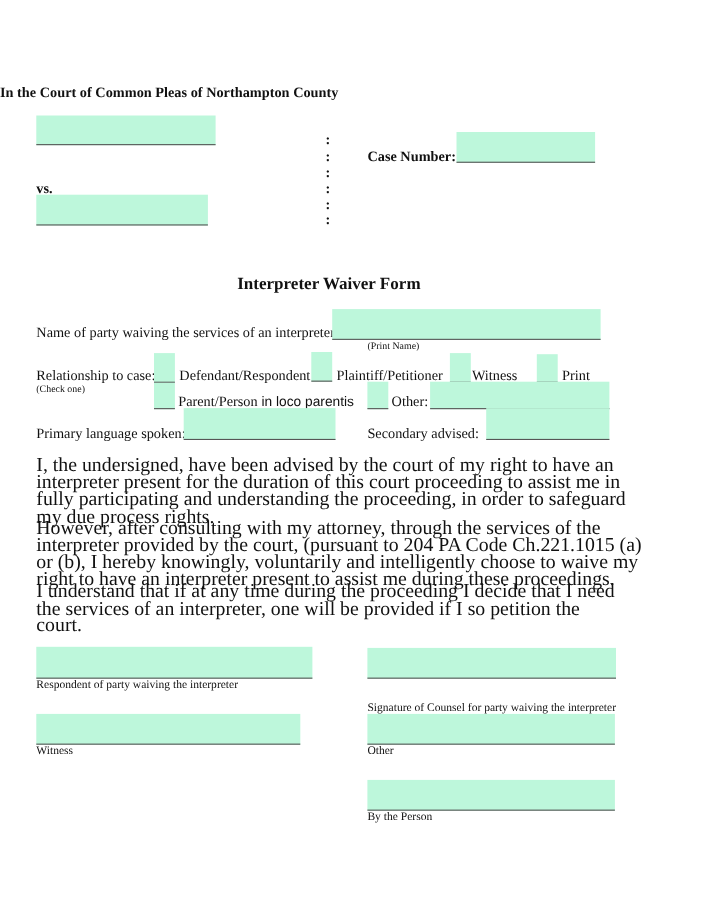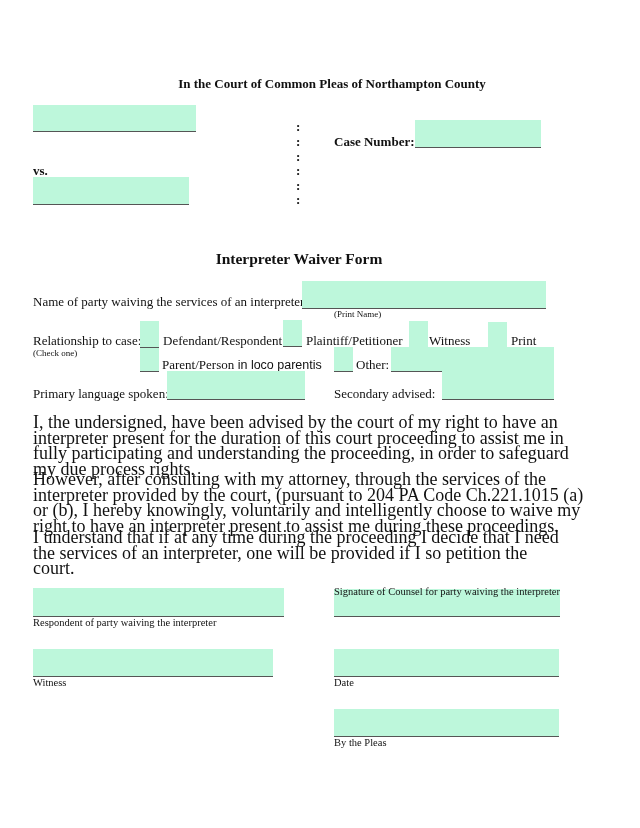--- a/index.html
+++ b/index.html
@@ -12,21 +12,21 @@
   .t { font-size:13px; white-space:nowrap; }
   .small { font-size:9px; white-space:nowrap; }
   .label { font-size:10.5px; white-space:nowrap; }
   .sans { font-family:"Liberation Sans", "DejaVu Sans", sans-serif; }
   .colon { font-weight:bold; font-size:13px; }
   .para { position:absolute; left:33px; width:560px; font-size:18px; line-height:15.5px; }
 </style>
 </head>
 <body>
 
-<div class="abs title" style="left:0;width:598px;top:76px;text-align:center;margin-left:33px;">In the Court of Common Pleas of Northampton County</div>
+<div class="abs title" style="left:0;width:598px;top:76px;">In the Court of Common Pleas of Northampton County</div>
 
 <div class="field" style="left:33px;top:105px;width:163px;height:27px;"></div>
 <div class="abs title" style="left:33px;top:163px;font-family:Liberation Serif, serif;">vs.</div>
 <div class="field" style="left:33px;top:177px;width:156px;height:28px;"></div>
 
 <div class="abs colon" style="left:296px;top:119px;">:</div>
 <div class="abs colon" style="left:296px;top:134px;">:</div>
 <div class="abs colon" style="left:296px;top:149px;">:</div>
 <div class="abs colon" style="left:296px;top:163px;">:</div>
 <div class="abs colon" style="left:296px;top:178px;">:</div>
@@ -69,22 +69,22 @@
 <div class="field" style="left:442px;top:371px;width:112px;height:29px;"></div>
 
 <div class="para" style="top:415px;">I, the undersigned, have been advised by the court of my right to have an interpreter present for the duration of this court proceeding to assist me in fully participating and understanding the proceeding, in order to safeguard my due process rights.</div>
 <div class="para" style="top:472px;">However, after consulting with my attorney, through the services of the interpreter provided by the court, (pursuant to 204 PA Code Ch.221.1015 (a) or (b), I hereby knowingly, voluntarily and intelligently choose to waive my right to have an interpreter present to assist me during these proceedings.</div>
 <div class="para" style="top:530px;width:530px;">I understand that if at any time during the proceeding I decide that I need the services of an interpreter, one will be provided if I so petition the court.</div>
 
 <div class="field" style="left:33px;top:588px;width:251px;height:29px;"></div>
 <div class="abs label" style="left:33px;top:617px;">Respondent of party waiving the interpreter</div>
 
 <div class="field" style="left:334px;top:589px;width:226px;height:28px;"></div>
-<div class="abs label" style="left:334px;top:586px;">Signature of Counsel for party waiving the interpreter</div>
+<div class="abs label" style="left:334px;top:638px;">Signature of Counsel for party waiving the interpreter</div>
 
 <div class="field" style="left:33px;top:649px;width:240px;height:28px;"></div>
 <div class="abs label" style="left:33px;top:677px;">Witness</div>
 
 <div class="field" style="left:334px;top:649px;width:225px;height:28px;"></div>
-<div class="abs label" style="left:334px;top:677px;">Date</div>
+<div class="abs label" style="left:334px;top:677px;">Other</div>
 
 <div class="field" style="left:334px;top:709px;width:225px;height:28px;"></div>
-<div class="abs label" style="left:334px;top:737px;">By the Pleas</div>
+<div class="abs label" style="left:334px;top:737px;">By the Person</div>
 
 </body></html>

